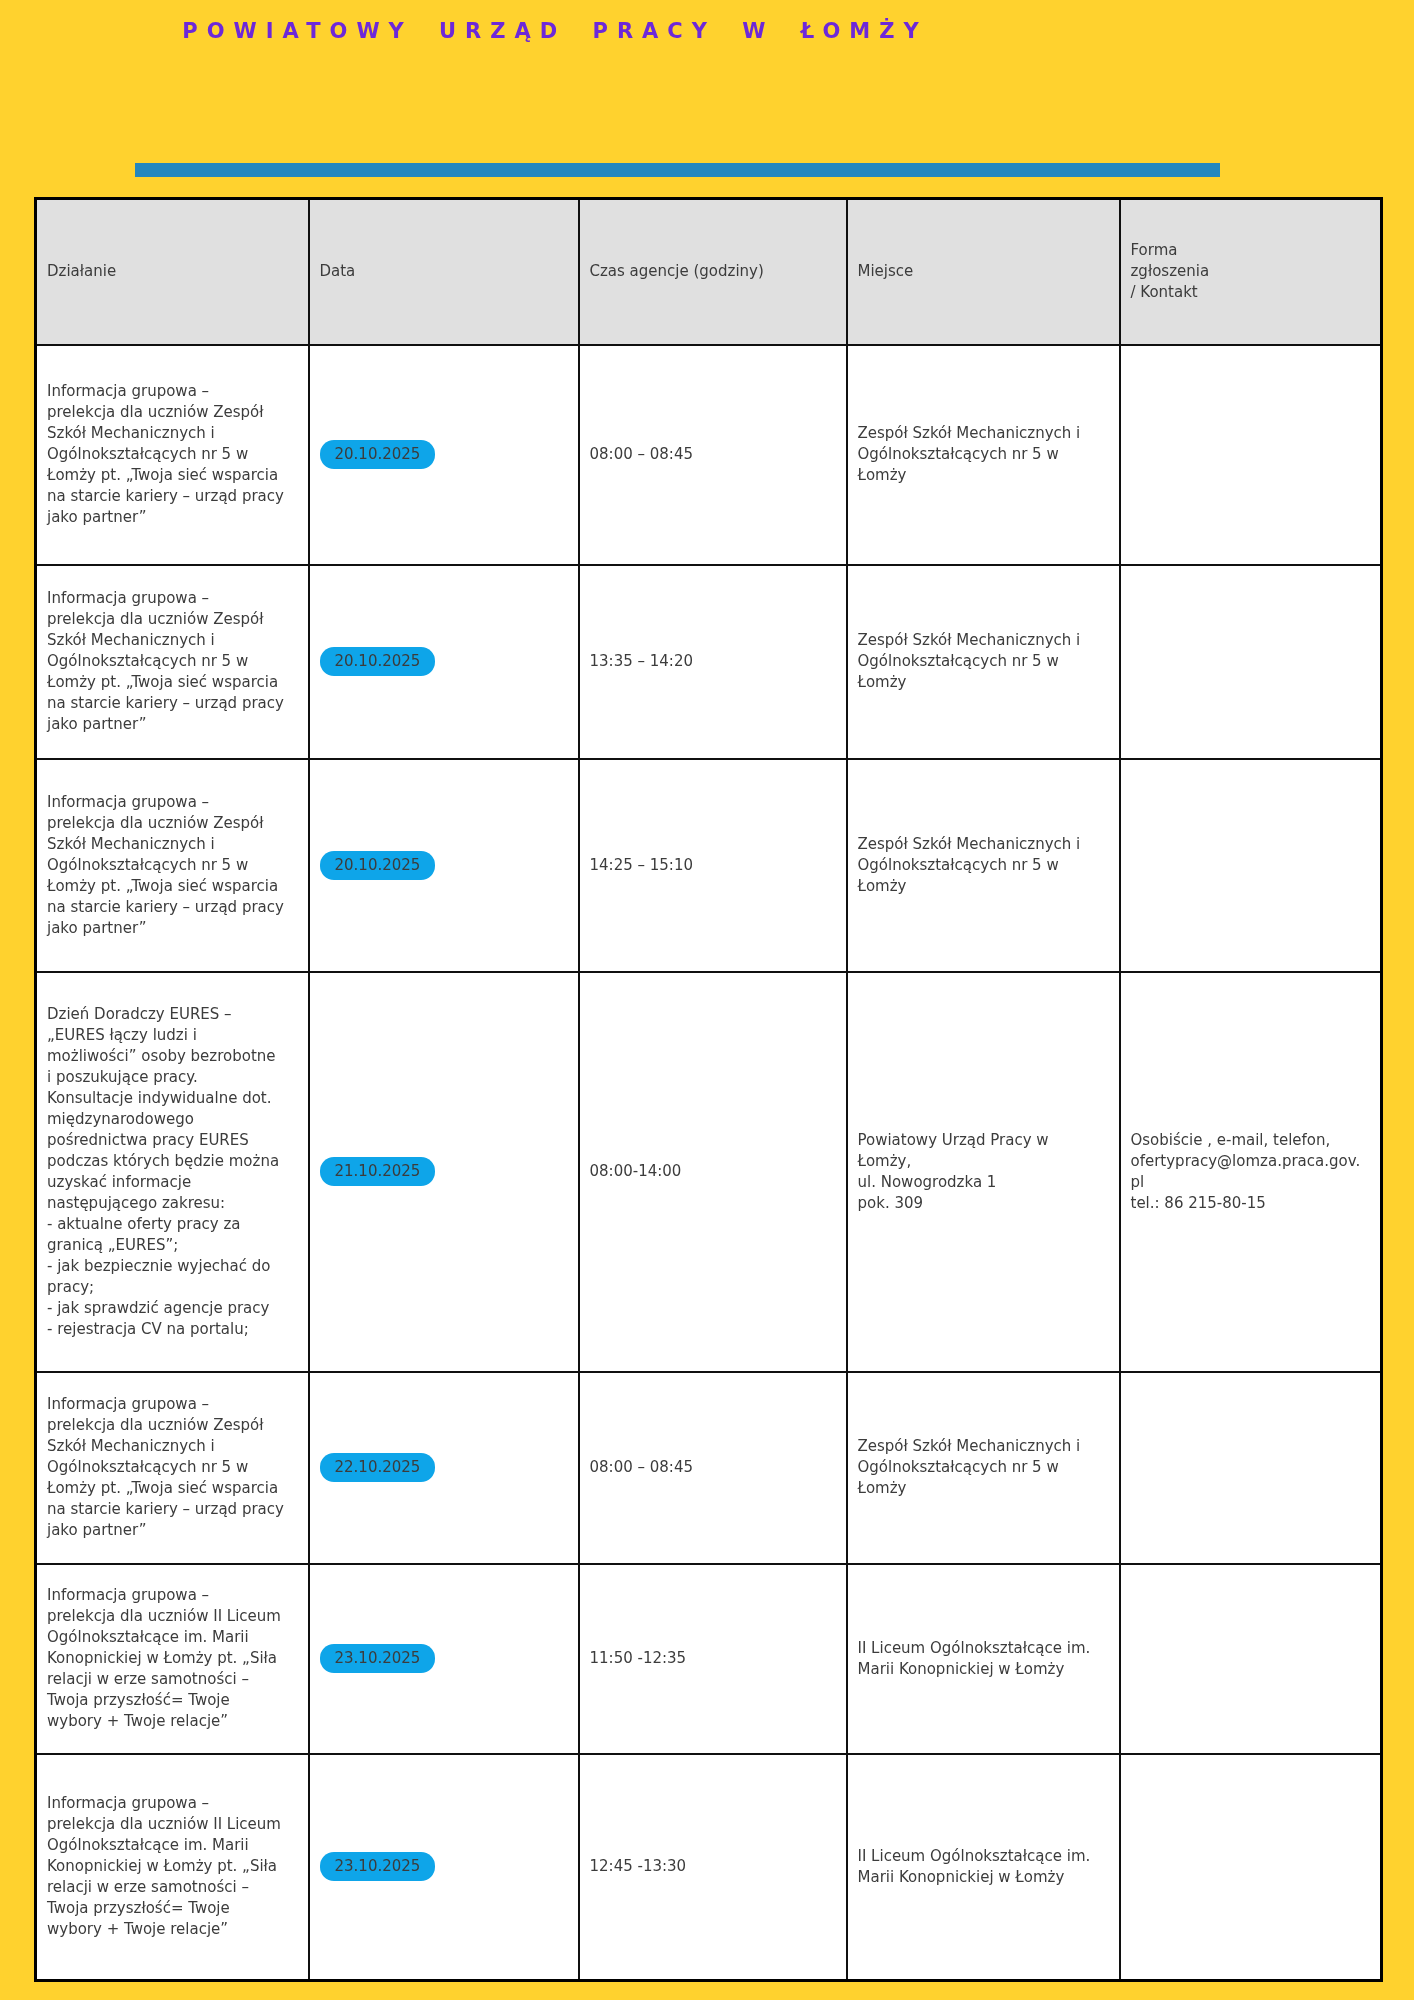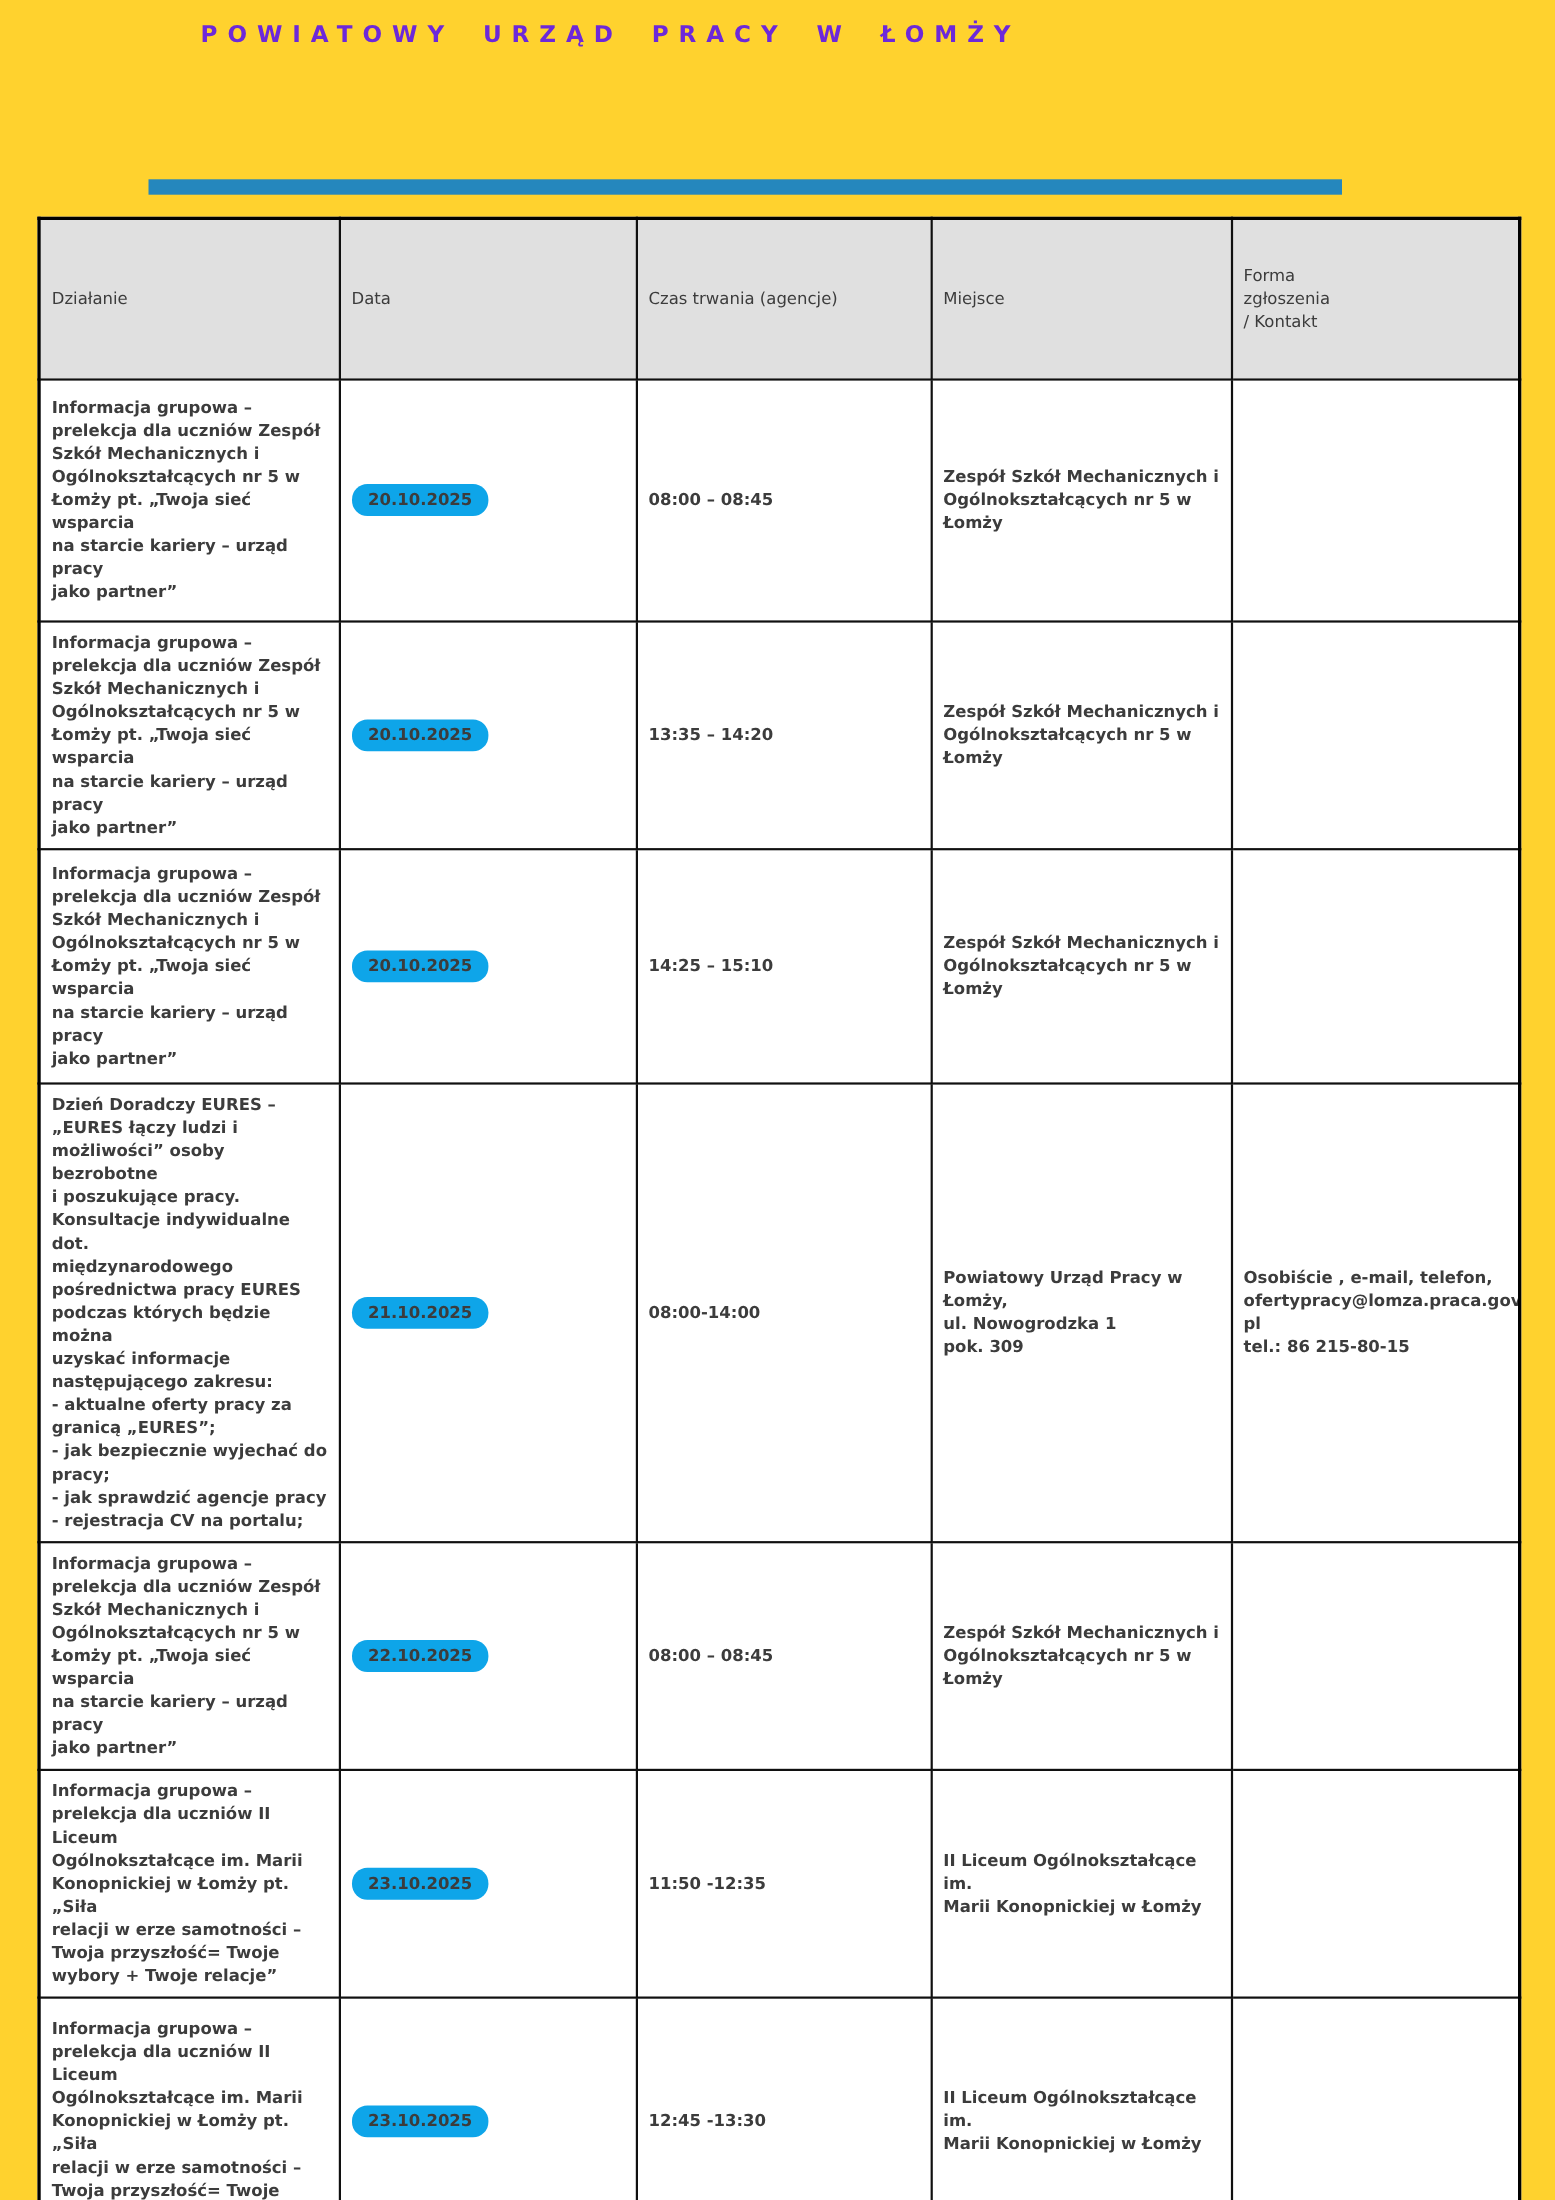--- a/index.html
+++ b/index.html
@@ -36,21 +36,21 @@
     table-layout:fixed;
     background:#FFFFFF;
     border:3px solid #000;
   }
   table.schedule th, table.schedule td{
     border:2px solid #101010;
     vertical-align:middle;
     padding:8px 10px;
     font-size:15px;
     line-height:21px;
-    font-weight:bold;
+    font-weight:normal;
     text-align:left;
     overflow:hidden;
   }
   table.schedule th{
     background:#E0E0E0;
     font-weight:normal;
   }
   th.c-forma{ text-align:center; }
   .pre{ white-space:pre-line; }
   tr.hr{height:146px}
@@ -84,21 +84,21 @@
     <col style="width:273px">
       <col style="width:270px">
       <col style="width:268px">
       <col style="width:273px">
       <col style="width:262px">
   </colgroup>
   <tbody>
       <tr class="hr">
     <th>Działanie</th>
     <th>Data</th>
-    <th>Czas trwania (agencje)</th>
+    <th>Czas agencje (godziny)</th>
     <th>Miejsce</th>
     <th class="c-forma pre">Forma
 zgłoszenia
 / Kontakt</th>
   </tr>
 
   <tr class="r1">
     <td class="pre">Informacja grupowa –
 prelekcja dla uczniów Zespół
 Szkół Mechanicznych i

